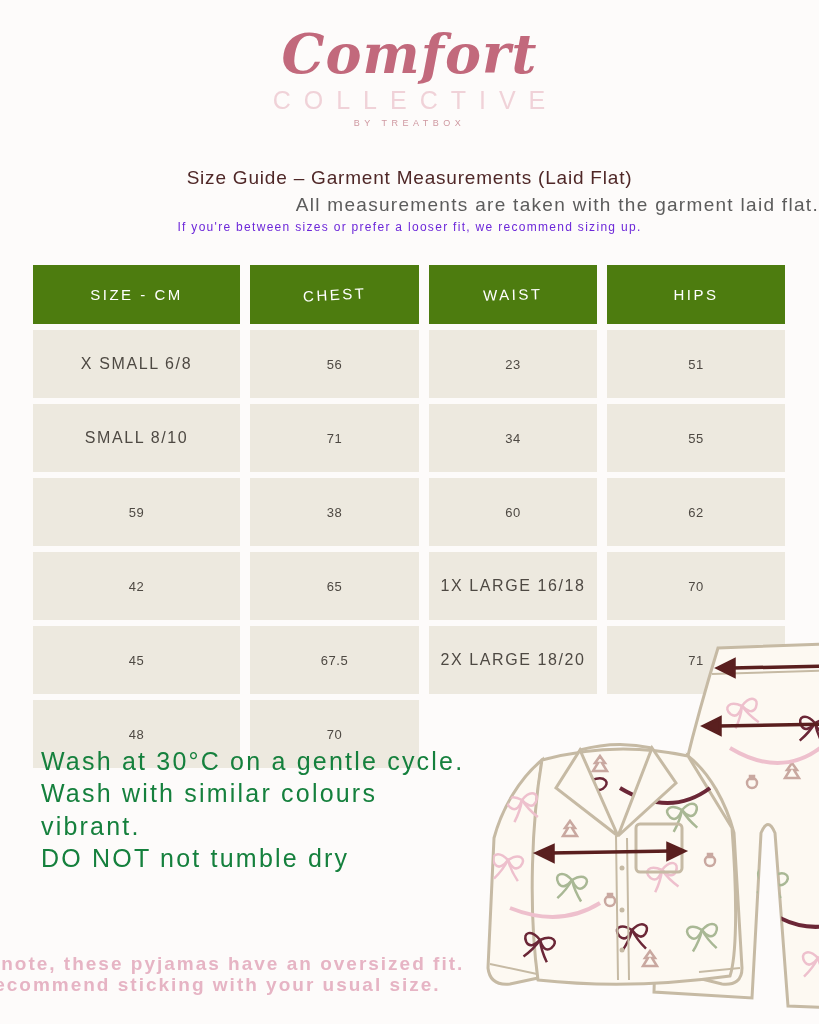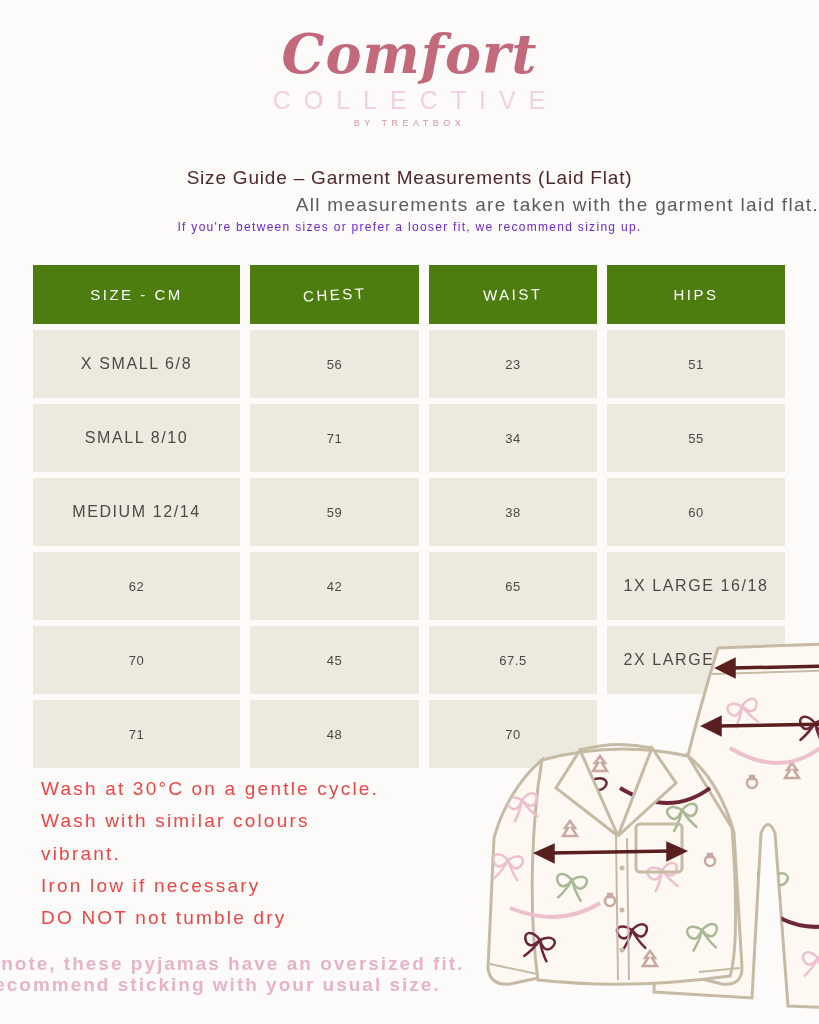--- a/index.html
+++ b/index.html
@@ -55,21 +55,21 @@
   .td {
     background:#ede9df; color:#4e4943; height:68px;
     display:flex; align-items:center; justify-content:center;
   }
   .td.size { font-size:16px; letter-spacing:1.6px; }
   .td.num  { font-size:13px; letter-spacing:0.5px; }
 
   
   .care {
     position:absolute; left:41px; top:745px;
-    font-size:19px; letter-spacing:2.2px; line-height:32.3px; color:#ef4444;margin-top:28px;
+    font-size:25px; letter-spacing:2.2px; line-height:32.3px; color:#15803d;
   }
 
   
   .note {
     position:absolute; top:953px; left:193px; transform:translateX(-50%);
     text-align:center; white-space:nowrap;
     font-size:19px; font-weight:bold; letter-spacing:2px; line-height:21px;
     color:#e6b4c4;
   }
 
@@ -106,21 +106,20 @@
     <div class="td size">X SMALL 6/8</div>
     <div class="td num">56</div>
     <div class="td num">23</div>
     <div class="td num">51</div>
 
     <div class="td size">SMALL 8/10</div>
     <div class="td num">71</div>
     <div class="td num">34</div>
     <div class="td num">55</div>
 
-    <div class="td size">MEDIUM 12/14</div>
     <div class="td num">59</div>
     <div class="td num">38</div>
     <div class="td num">60</div>
 
     <div class="td num">62</div>
     <div class="td num">42</div>
     <div class="td num">65</div>
 
     <div class="td size">1X LARGE 16/18</div>
     <div class="td num">70</div>
@@ -130,21 +129,20 @@
     <div class="td size">2X LARGE 18/20</div>
     <div class="td num">71</div>
     <div class="td num">48</div>
     <div class="td num">70</div>
   </div>
 
   <div class="care">
     <div>Wash at 30°C on a gentle cycle.</div>
     <div>Wash with similar colours</div>
     <div>vibrant.</div>
-    <div>Iron low if necessary</div>
     <div>DO NOT not tumble dry</div>
   </div>
 
   <div class="note">
     <div>Please note, these pyjamas have an oversized fit.</div>
     <div>We recommend sticking with your usual size.</div>
   </div>
 
   <svg class="pj" width="400" height="396" viewBox="0 0 400 396">
     <defs>

